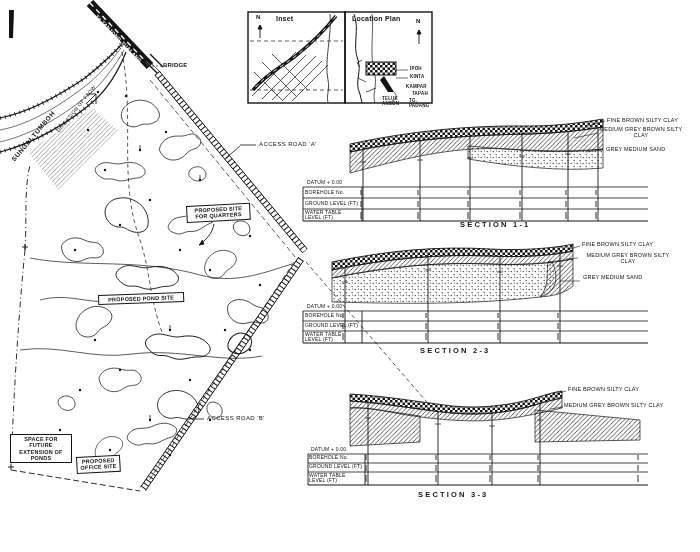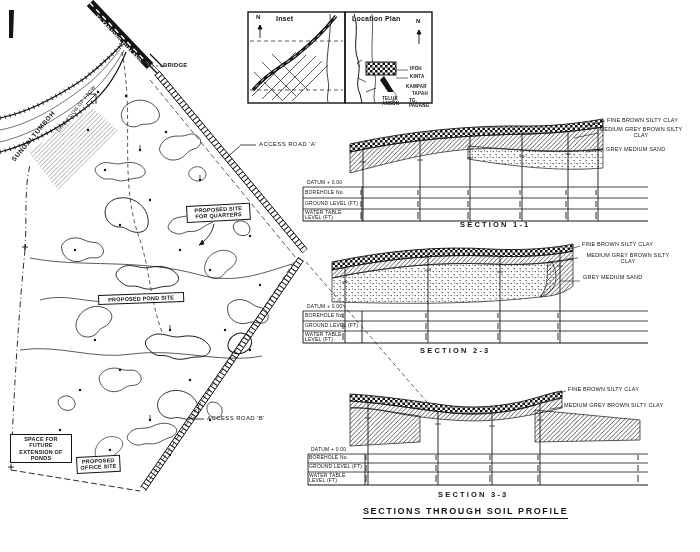--- a/index.html
+++ b/index.html
@@ -283,17 +283,16 @@
 <div class="lbl t5 nowrap" style="left:305px;top:323px;">GROUND LEVEL (FT)</div>
 <div class="lbl t5 wrap40" style="left:305px;top:332px;line-height:1.05;">WATER TABLE LEVEL (FT)</div>
 <div class="lbl sec-title" style="left:420px;top:347px;">SECTION 2-3</div>
 
 <div class="lbl t55 nowrap" style="left:568px;top:386px;">FINE BROWN SILTY CLAY</div>
 <div class="lbl t55 nowrap" style="left:564px;top:402px;">MEDIUM GREY BROWN SILTY CLAY</div>
 <div class="lbl t5 nowrap" style="left:311px;top:447px;">DATUM + 0.00</div>
 <div class="lbl t5 nowrap" style="left:309px;top:455px;">BOREHOLE No.</div>
 <div class="lbl t5 nowrap" style="left:309px;top:464px;">GROUND LEVEL (FT)</div>
 <div class="lbl t5 wrap40" style="left:309px;top:473px;line-height:1.05;">WATER TABLE LEVEL (FT)</div>
-<div class="lbl sec-title" style="left:438px;top:491px;text-align:center;">SECTION 3-3</div>
-
-<div class="lbl footer-title" style="left:363px;top:506px;">SECTIONS THROUGH SOIL PROFILE</div>
+<div class="lbl sec-title" style="left:418px;top:491px;text-align:center;">SECTION 3-3</div>
+
 
 </div>
 
 </body></html>

